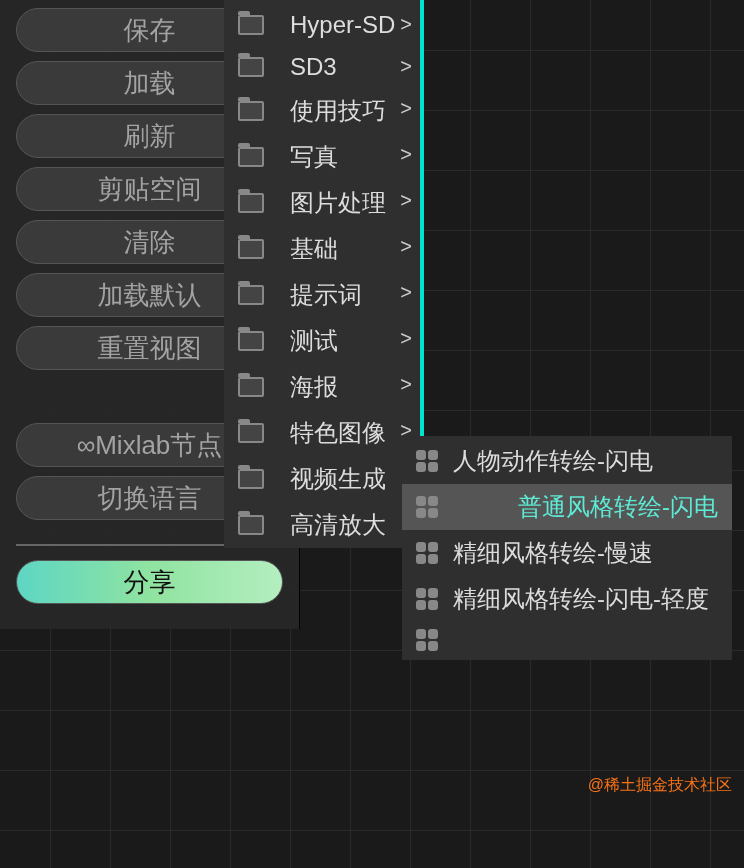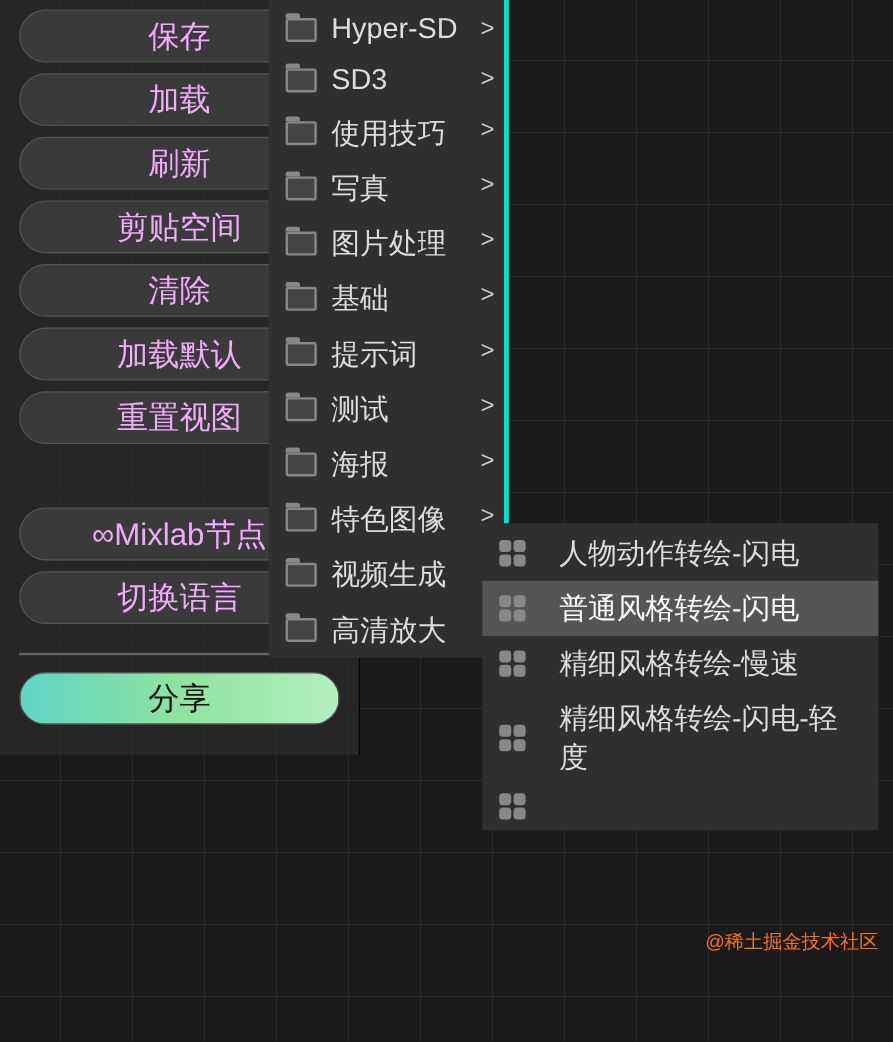--- a/index.html
+++ b/index.html
@@ -28,21 +28,21 @@
     padding: 8px 16px 16px 16px;
     background: rgba(40,40,40,0.9);
     border-right: 1px solid #000;
   }
   .btn {
     display: block;
     width: 100%;
     height: 44px;
     margin-bottom: 9px;
     background: #3a3a3a;
-    color: #f0abfc;
+    color: #a3a3a3;
     border: 1px solid #555;
     border-radius: 22px;
     font-size: 26px;
     text-align: center;
     line-height: 42px;
     cursor: pointer;
   }
   .panel hr {
     border: none;
     border-top: 2px solid #666;
@@ -65,21 +65,21 @@
     border-right: 4px solid #00e3d0;
     padding-top: 4px;
   }
   .menu1-item {
     display: flex;
     align-items: center;
     padding: 7px 10px 7px 14px;
     color: #ddd;
     font-size: 24px;
     cursor: pointer;
-    gap: 12px;
+    gap: 26px;
     position: relative;
   }
   .menu1-item .label { flex: 1; }
   .menu1-item .chev {
     color: #ccc;
     font-size: 20px;
     position: absolute;
     right: 8px;
     top: 9px;
   }
@@ -108,25 +108,26 @@
     background: #2f2f2f;
     padding: 2px 0;
   }
   .menu2-item {
     display: flex;
     align-items: center;
     padding: 7px 14px;
     color: #ddd;
     font-size: 24px;
     cursor: pointer;
-    gap: 28px;
+    gap: 15px;
   }
   .menu2-item.hover {
     background: #555;
-    color: #ffffff;
+    color: #5eead4;
+    justify-content: space-between;
   }
   .grid-icon {
     width: 22px; height: 22px;
     display: grid;
     grid-template: 1fr 1fr / 1fr 1fr;
     gap: 2px;
     flex-shrink: 0;
   }
   .grid-icon span {
     background: #888;

